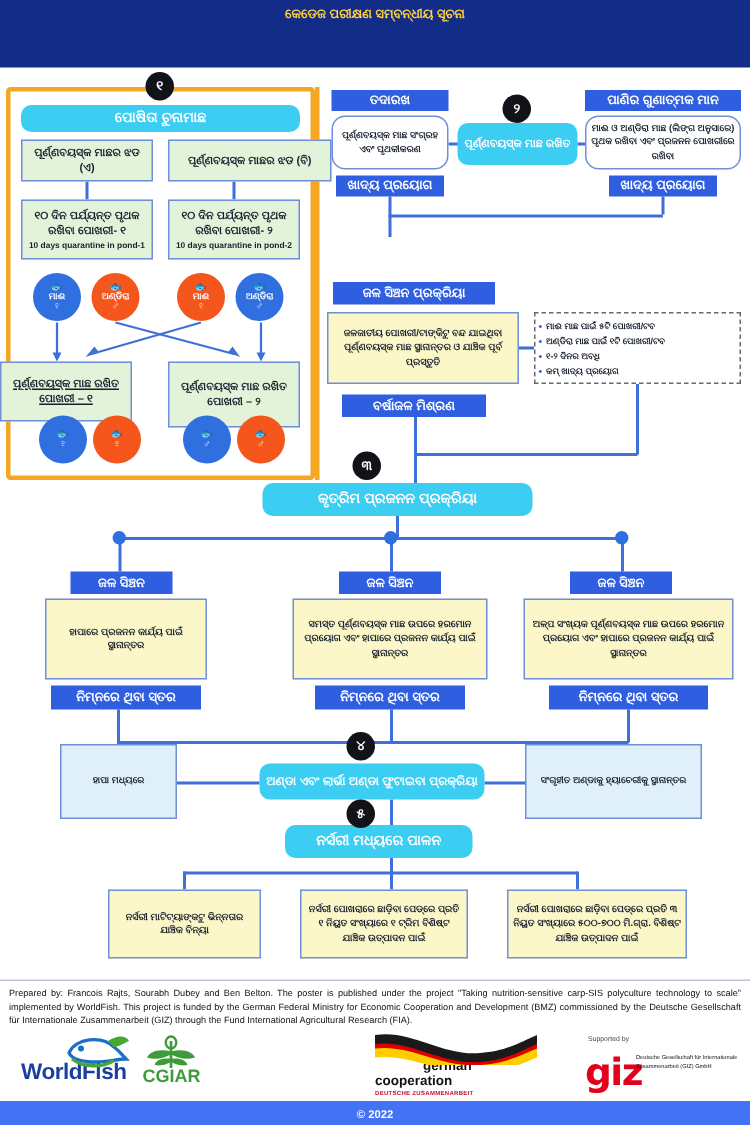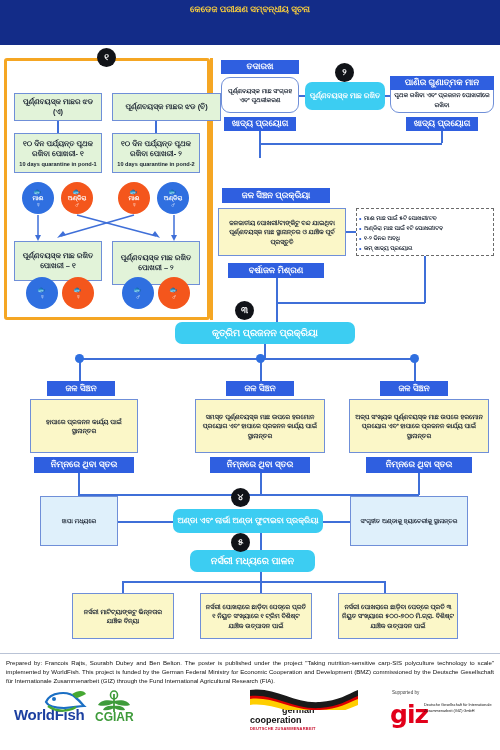--- a/index.html
+++ b/index.html
@@ -126,20 +126,21 @@
 
   <div class="header">
     <div class="subtitle">କେଡେଜ ପରୀକ୍ଷଣ ସମ୍ବନ୍ଧୀୟ ସୂଚନା</div>
   </div>
 
   <div class="orangeframe" style="left:4px; top:58px; width:206px; height:262px;"></div>
   <div class="vdivider" style="left:210px; top:58px; height:262px;"></div>
 
   <div class="badge" style="left:97px; top:48px;">୧</div>
 
+  <div class="cyanbar" style="left:14px; top:70px; width:186px; height:18px;">ପୋଷିତା ଚୁନାମାଛ</div>
 
   <div class="greenbox" style="left:14px; top:93px; width:88px; height:28px;">ପୂର୍ଣ୍ଣବୟସ୍କ ମାଛର ଝଡ (ଏ)</div>
   <div class="greenbox" style="left:112px; top:93px; width:109px; height:28px;">ପୂର୍ଣ୍ଣବୟସ୍କ ମାଛର ଝଡ (ବି)</div>
 
   <div class="line" style="left:57px; top:121px; width:1.5px; height:12px;"></div>
   <div class="line" style="left:155px; top:121px; width:1.5px; height:12px;"></div>
 
   <div class="greenbox" style="left:14px; top:133px; width:88px; height:40px;">
     <span>୧୦ ଦିନ ପର୍ଯ୍ୟନ୍ତ ପୃଥକ ରଖିବା ପୋଖରୀ- ୧</span>
     <span class="en">10 days quarantine in pond-1</span>
@@ -174,21 +175,21 @@
     <line x1="24" y1="3" x2="24" y2="26" stroke="#3f6fd8" stroke-width="1.5"></line>
     <polygon points="24,29 21,23 27,23" fill="#3f6fd8"></polygon>
     <line x1="63" y1="3" x2="142" y2="24" stroke="#3f6fd8" stroke-width="1.5"></line>
     <polygon points="146,26 138,23 141,19" fill="#3f6fd8"></polygon>
     <line x1="120" y1="3" x2="47" y2="24" stroke="#3f6fd8" stroke-width="1.5"></line>
     <polygon points="43,26 49,19 52,23" fill="#3f6fd8"></polygon>
     <line x1="160" y1="3" x2="160" y2="26" stroke="#3f6fd8" stroke-width="1.5"></line>
     <polygon points="160,29 157,23 163,23" fill="#3f6fd8"></polygon>
   </svg>
 
-  <div class="greenbox" style="left:14px; top:241px; width:88px; height:40px;">ପୂର୍ଣ୍ଣବୟସ୍କ ମାଛ ରଖିତ ପୋଖରୀ – ୧</div>
+  <div class="greenbox" style="left:0; top:241px; width:88px; height:40px;text-decoration:underline;">ପୂର୍ଣ୍ଣବୟସ୍କ ମାଛ ରଖିତ ପୋଖରୀ – ୧</div>
   <div class="greenbox" style="left:112px; top:241px; width:88px; height:44px;">ପୂର୍ଣ୍ଣବୟସ୍କ ମାଛ ରଖିତ ପୋଖରୀ – ୨</div>
 
   <div class="fcircle c-blue" style="left:26px; top:277px;">
     <span class="ic">🐟</span>
     <span class="sx">♀</span>
   </div>
   <div class="fcircle c-org" style="left:62px; top:277px;">
     <span class="ic">🐟</span>
     <span class="sx">♀</span>
   </div>
@@ -201,21 +202,21 @@
     <span class="sx">♂</span>
   </div>
 
   <div class="bluelabel" style="left:221px; top:60px; width:78px; height:14px;">ତଦାରଖ</div>
   <div class="whitebox" style="left:221px; top:77px; width:78px; height:36px;">ପୂର୍ଣ୍ଣବୟସ୍କ ମାଛ ସଂଗ୍ରହ ଏବଂ ପୃଥକୀକରଣ</div>
   <div class="bluelabel" style="left:224px; top:117px; width:72px; height:14px;">ଖାଦ୍ୟ ପ୍ରୟୋଗ</div>
 
   <div class="badge" style="left:335px; top:63px;">୨</div>
   <div class="cyanbar" style="left:305px; top:82px; width:80px; height:28px; font-size:7.4px;">ପୂର୍ଣ୍ଣବୟସ୍କ ମାଛ ରଖିତ</div>
 
-  <div class="bluelabel" style="left:390px; top:76px; width:104px; height:14px;">ପାଣିର ଗୁଣାତ୍ମକ ମାନ</div>
+  <div class="bluelabel" style="left:390px; top:60px; width:104px; height:14px;">ପାଣିର ଗୁଣାତ୍ମକ ମାନ</div>
   <div class="whitebox" style="left:390px; top:77px; width:104px; height:36px;">ମାଈ ଓ ଅଣ୍ଡିରା ମାଛ (ଲିଙ୍ଗ ଅନୁସାରେ) ପୃଥକ ରଖିବା ଏବଂ ପ୍ରଜନନ ପୋଖରୀରେ ରଖିବା</div>
   <div class="bluelabel" style="left:406px; top:117px; width:72px; height:14px;">ଖାଦ୍ୟ ପ୍ରୟୋଗ</div>
 
   <div class="line" style="left:299px; top:95px; width:7px; height:1.5px;"></div>
   <div class="line" style="left:385px; top:95px; width:6px; height:1.5px;"></div>
 
   <div class="line" style="left:259px; top:131px; width:1.5px; height:27px;"></div>
   <div class="line" style="left:441px; top:131px; width:1.5px; height:12px;"></div>
   <div class="line" style="left:259px; top:143px; width:183px; height:1.5px;"></div>
 
@@ -316,13 +317,14 @@
     <path d="M2 14 C26 11, 46 27, 72 25 C90 24, 100 18, 110 14 L110 20 C100 24, 90 29, 72 30 C46 32, 26 17, 2 20 Z" fill="#ffce00" transform="translate(0,-3)"></path>
   </svg>
   <div class="gc1">german</div>
   <div class="gc2">cooperation</div>
   <div class="gc3">DEUTSCHE ZUSAMMENARBEIT</div>
 
   <div class="sup">Supported by</div>
   <div class="giz">giz</div>
   <div class="gizt">Deutsche Gesellschaft für Internationale Zusammenarbeit (GIZ) GmbH</div>
 
+  <div class="copybar">© 2022</div>
 </div>
 
 </body></html>

